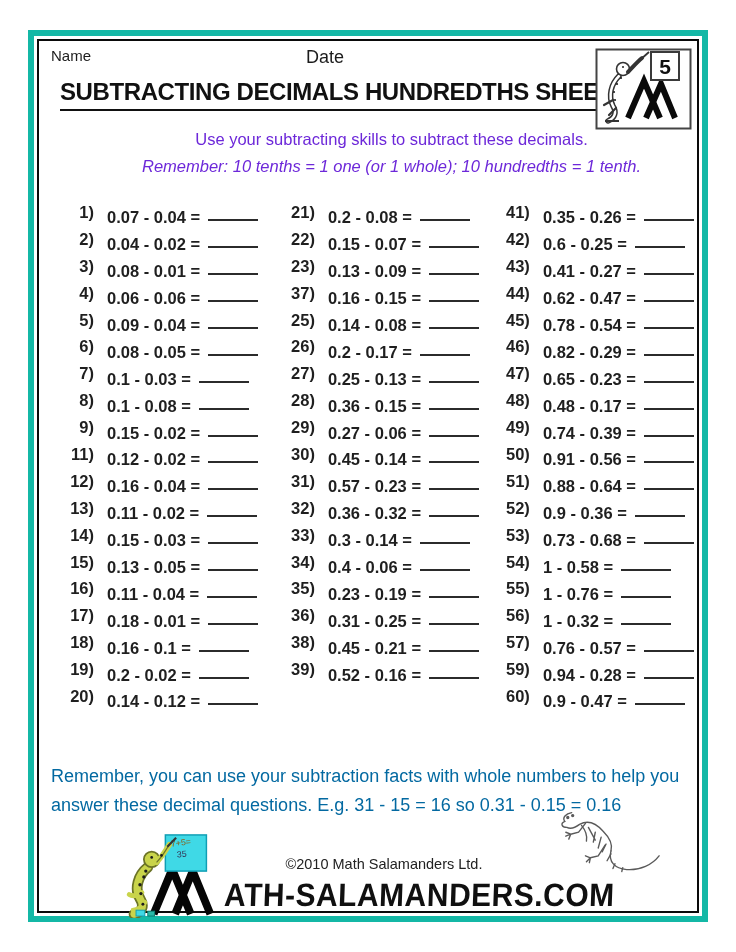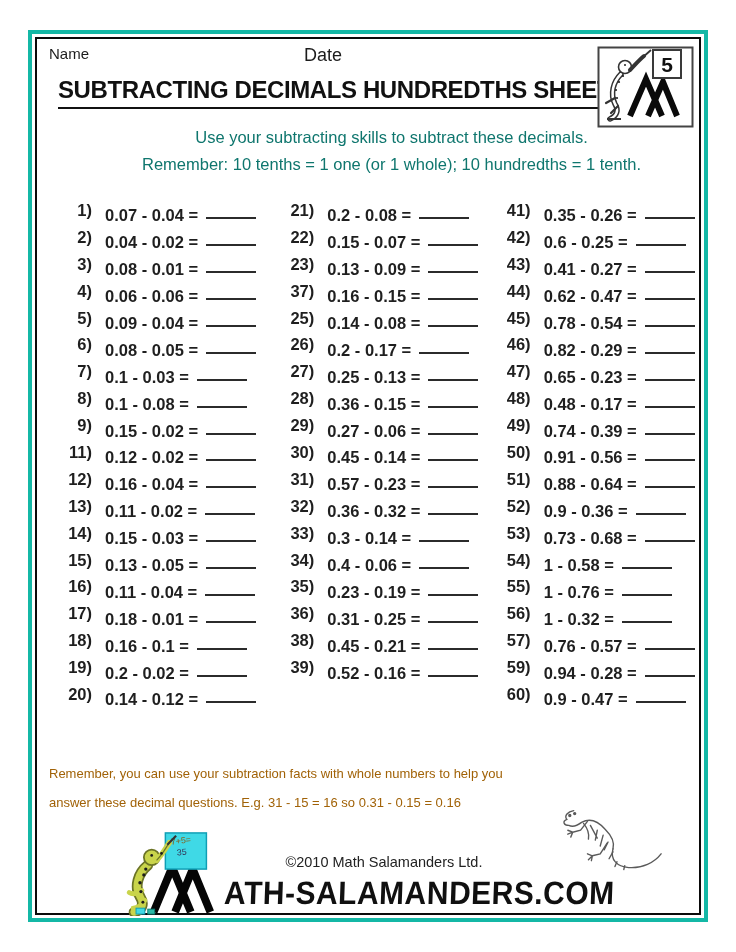--- a/index.html
+++ b/index.html
@@ -3,61 +3,61 @@
 <meta charset="utf-8">
 <style>
   html,body{margin:0;padding:0;}
   body{
     width:736px;height:952px;background:#ffffff;position:relative;
     font-family:"Liberation Sans", sans-serif;color:#1c1c1c;
     -webkit-font-smoothing:antialiased;
   }
   .frame-outer{
     position:absolute;left:28px;top:30px;width:680px;height:892px;
-    border:4px solid #14b8a6;box-sizing:border-box;background:#fff;
+    border:6px solid #14b8a6;box-sizing:border-box;background:#fff;
   }
   .frame-inner{
     position:absolute;inset:3px;border:2px solid #0a0a0a;pointer-events:none;
   }
   .content{position:absolute;inset:0;}
 
   .name-label{position:absolute;left:17px;top:11px;font-size:15px;}
   .date-label{position:absolute;left:272px;top:11px;font-size:18px;}
 
   .page-title{
     position:absolute;left:26px;top:42px;
     font-size:24px;font-weight:bold;letter-spacing:-0.4px;white-space:nowrap;
     border-bottom:2.5px solid #111;padding-bottom:3px;color:#111;
   }
   .badge{position:absolute;top:12px;right:10px;width:97px;height:82px;}
 
-  .instr{position:absolute;left:0;right:0;text-align:center;font-size:16.5px;color:#0f766e;padding-left:47px;}
+  .instr{position:absolute;left:0;right:0;text-align:center;font-size:16.5px;color:#6d28d9;padding-left:47px;}
   .instr-1{top:94px;}
-  .instr-2{top:121px;}
+  .instr-2{top:121px;font-style:italic;}
 
   .problems-grid{
     position:absolute;left:28px;top:163px;right:6px;
     display:flex;align-items:flex-start;
   }
   .p-col{display:flex;flex-direction:column;}
   .p-col-1{width:223px;}
   .p-col-2{width:217px;}
   .p-col-3{width:200px;}
   .problem-row{
     display:flex;align-items:center;height:26.9px;
     font-size:16.5px;font-weight:bold;color:#1f1f1f;
   }
   .p-num{width:32px;text-align:right;margin-right:13px;flex:none;}
   .p-expr{white-space:nowrap;margin-top:11px;}
   .p-blank{
     display:inline-block;width:50px;height:0;margin-left:8px;flex:none;
     border-bottom:2px solid #2b2b2b;transform:translateY(8px);
   }
 
-  .note{position:absolute;left:17px;top:726px;font-size:13px;line-height:28.5px;color:#a16207;}
+  .note{position:absolute;left:17px;top:726px;font-size:18px;line-height:28.5px;color:#0369a1;}
   .note span{display:block;}
 
   .copyright{
     position:absolute;left:0;right:0;top:820px;text-align:center;
     font-size:14.5px;color:#222;transform:translateX(16px);
   }
   .wordmark-row{
     position:absolute;left:0;right:0;top:798px;height:84px;
     display:flex;justify-content:center;align-items:flex-end;
   }

